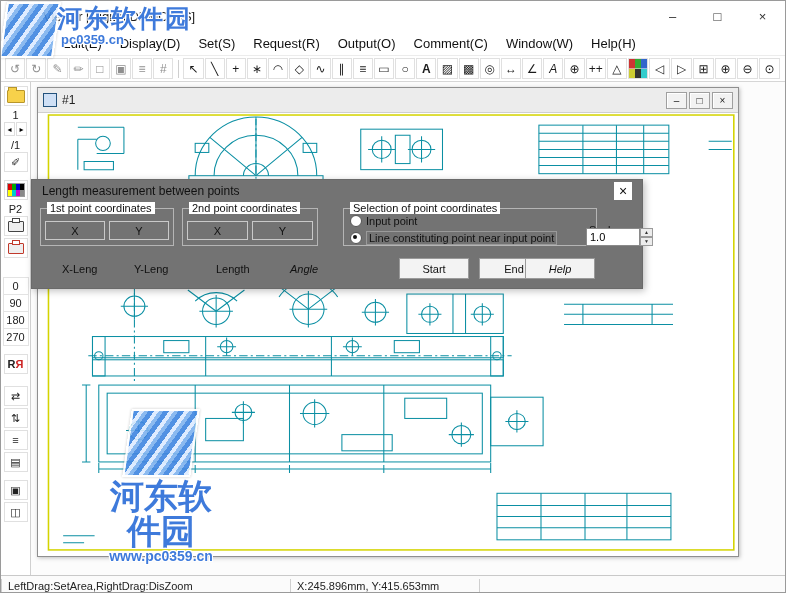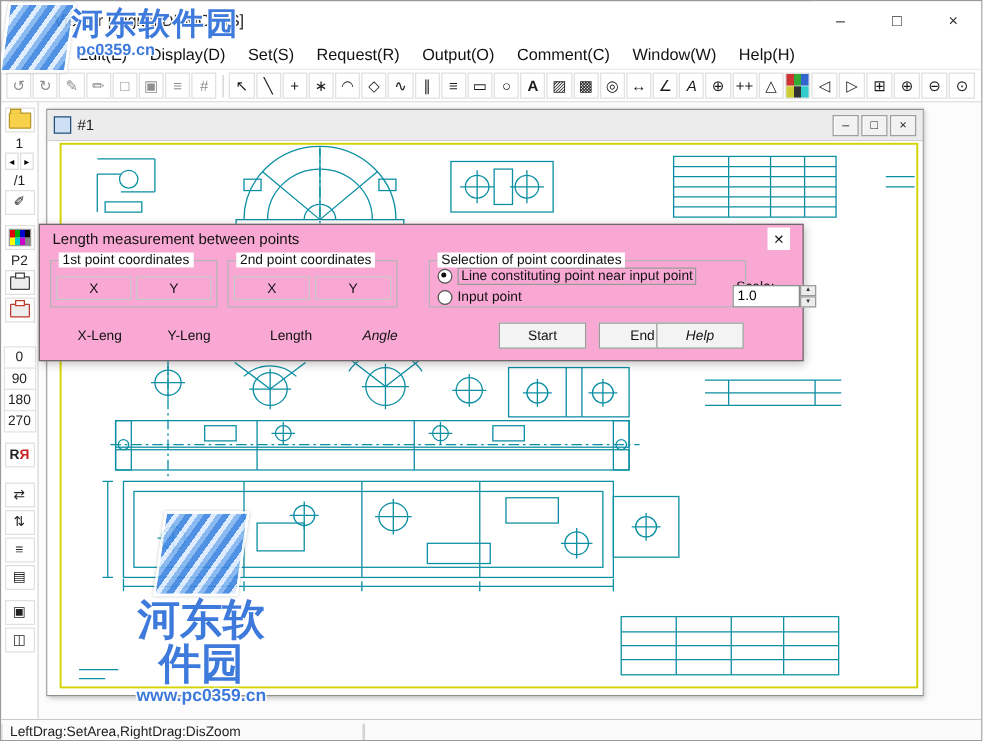--- a/index.html
+++ b/index.html
@@ -71,21 +71,21 @@
   .cw-btns{margin-left:auto;display:flex;gap:2px;}
   .cw-btn{width:21px;height:17px;background:#f2f2f2;border:1px solid #9f9f9f;box-shadow:inset 1px 1px 0 #fff;
           font-size:10px;color:#222;display:flex;align-items:center;justify-content:center;padding:0;}
   .cw-content{flex:1;position:relative;overflow:hidden;background:#fff;}
   svg.cad{width:100%;height:100%;display:block;}
   .cl{stroke:#0b8fa3;fill:none;stroke-width:1;}
   .frame{stroke:#d4d400;fill:none;stroke-width:1.5;}
   .dash{stroke-dasharray:8 3 2 3;}
 
   
-  .dialog{position:absolute;left:30px;top:178px;width:612px;height:110px;background:#f9a8d4;
+  .dialog{position:absolute;left:30px;top:178px;width:612px;height:110px;background:#737373;
           border:1px solid #6a6a6a;box-shadow:2px 2px 7px rgba(0,0,0,.25);z-index:40;box-sizing:border-box;}
   .dlg-title{height:22px;display:flex;align-items:center;padding:0 10px;font-size:12px;color:#111;}
   .dlg-close{margin-left:auto;width:18px;height:18px;border:none;background:#fff;font-size:14px;color:#111;
              display:flex;align-items:center;justify-content:center;padding:0;}
   .grp{position:absolute;top:28px;height:38px;border:1px solid #b5b5b5;box-sizing:border-box;}
   .grp-label{position:absolute;top:-7px;left:6px;background:#fff;padding:0 3px;font-size:11px;color:#111;white-space:nowrap;}
   .g1{left:8px;width:134px;} .g2{left:150px;width:136px;} .g3{left:295px;width:254px;margin-left:16px;}
   .xy-cells{display:flex;margin:12px 4px 0;gap:4px;}
   .xy-cell{flex:1;height:17px;border:1px solid #c9c9c9;font-size:11px;color:#111;
            display:flex;align-items:center;justify-content:center;}
@@ -371,26 +371,26 @@
       <span class="grp-label">2nd point coordinates</span>
       <div class="xy-cells">
         <span class="xy-cell">X</span>
         <span class="xy-cell">Y</span>
       </div>
     </div>
 
     <div class="grp g3">
       <span class="grp-label">Selection of point coordinates</span>
       <div class="opt-row">
+        <span class="radio"></span>
+        <span>Input point</span>
+      </div>
+      <div class="opt-row">
         <span class="radio checked"></span>
         <span class="opt-focus">Line constituting point near input point</span>
-      </div>
-      <div class="opt-row">
-        <span class="radio"></span>
-        <span>Input point</span>
       </div>
     </div>
 
     <span class="scale-label">Scale:</span>
     <div class="scale-spin">
       <input class="scale-input" value="1.0" style="">
       <div class="spin-btns">
         <button>▲</button>
         <button>▼</button>
       </div>
@@ -403,20 +403,21 @@
 
     <button class="dlg-btn b-start">Start</button>
     <button class="dlg-btn b-end">End</button>
     <button class="dlg-btn b-help">Help</button>
   </div>
 
   <div class="statusbar">
     <span class="st-div"></span>
     <span class="st st2">LeftDrag:SetArea,RightDrag:DisZoom</span>
     <span class="st-div"></span>
+    <span class="st st3">X:245.896mm, Y:415.653mm</span>
     <span class="st-div"></span>
     <span class="st-tail"></span>
   </div>
 
   <div class="wm wm-top">
     <span class="wm-logo"></span>
     <span class="wm-top-text">河东软件园</span>
     <span class="wm-top-url">pc0359.cn</span>
   </div>
   <div class="wm wm-bottom">

